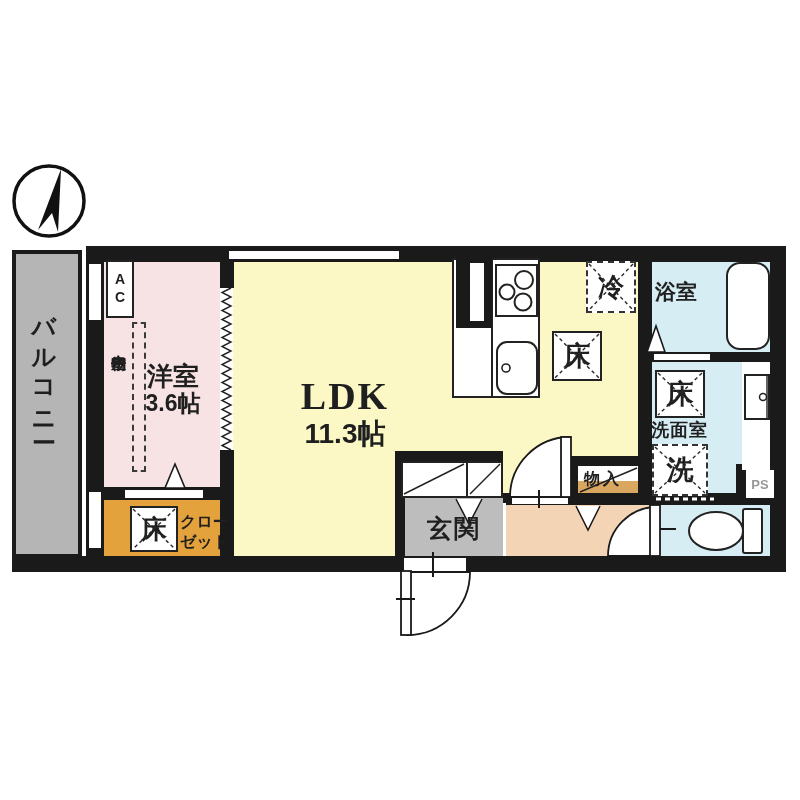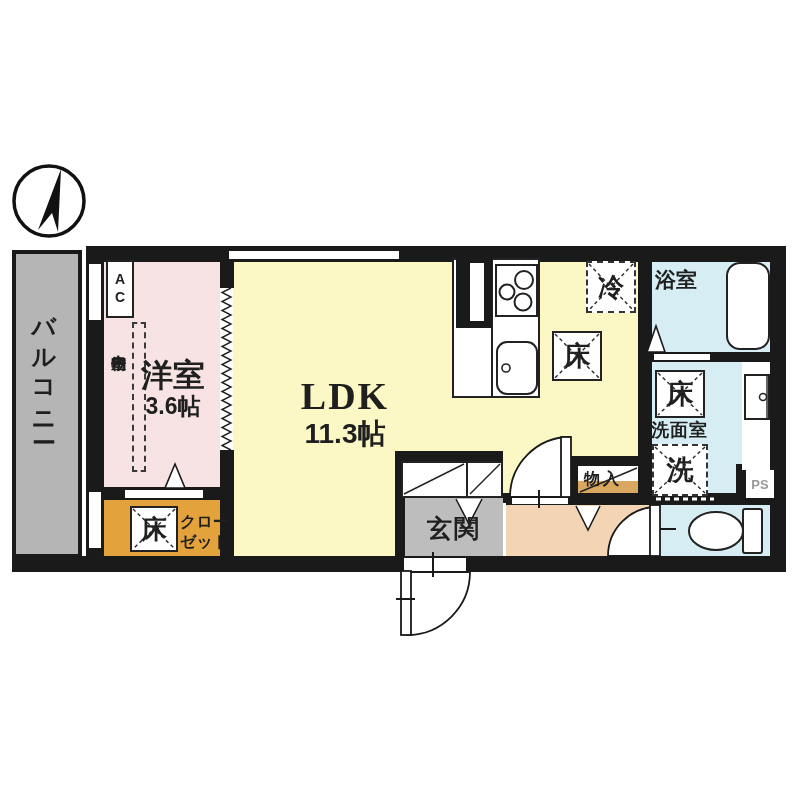--- a/index.html
+++ b/index.html
@@ -200,30 +200,30 @@
       <line x1="396" y1="599" x2="415" y2="599" stroke="#1a1a1a" stroke-width="2"></line>
     </g>
 
     <g>
       <rect x="743" y="509" width="19" height="44" rx="2" fill="#ffffff" stroke="#222" stroke-width="2"></rect>
       <ellipse cx="716" cy="531" rx="27" ry="19" fill="#ffffff" stroke="#222" stroke-width="2"></ellipse>
     </g>
   </svg>
 
   <div class="label center" style="left:118px;top:356px;width:110px;height:66px;flex-direction:column;">
-    <div style="font-size:32px;font-family:Liberation Serif, serif;">洋室</div>
+    <div style="font-size:26px;font-family:Liberation Serif, serif;">洋室</div>
     <div style="font-size:23px;">3.6帖</div>
   </div>
 
   <div class="label center" style="left:265px;top:372px;width:160px;height:80px;flex-direction:column;">
     <div style="font-size:38px;letter-spacing:2px;font-family:Liberation Serif, serif;">LDK</div>
     <div style="font-size:28px;">11.3帖</div>
   </div>
 
-  <div class="label" style="left:655px;top:268px;font-size:21px;">浴室</div>
+  <div class="label" style="left:655px;top:280px;font-size:21px;">浴室</div>
 
   <div class="label" style="left:651px;top:420px;font-size:18px;letter-spacing:1px;">洗面室</div>
 
   <div class="label" style="left:584px;top:470px;font-size:16px;letter-spacing:3px;">物入</div>
 
   <div class="label" style="left:180px;top:512px;font-size:16px;line-height:1.25;">
     <div>クロー</div>
     <div>ゼット</div>
   </div>
 

